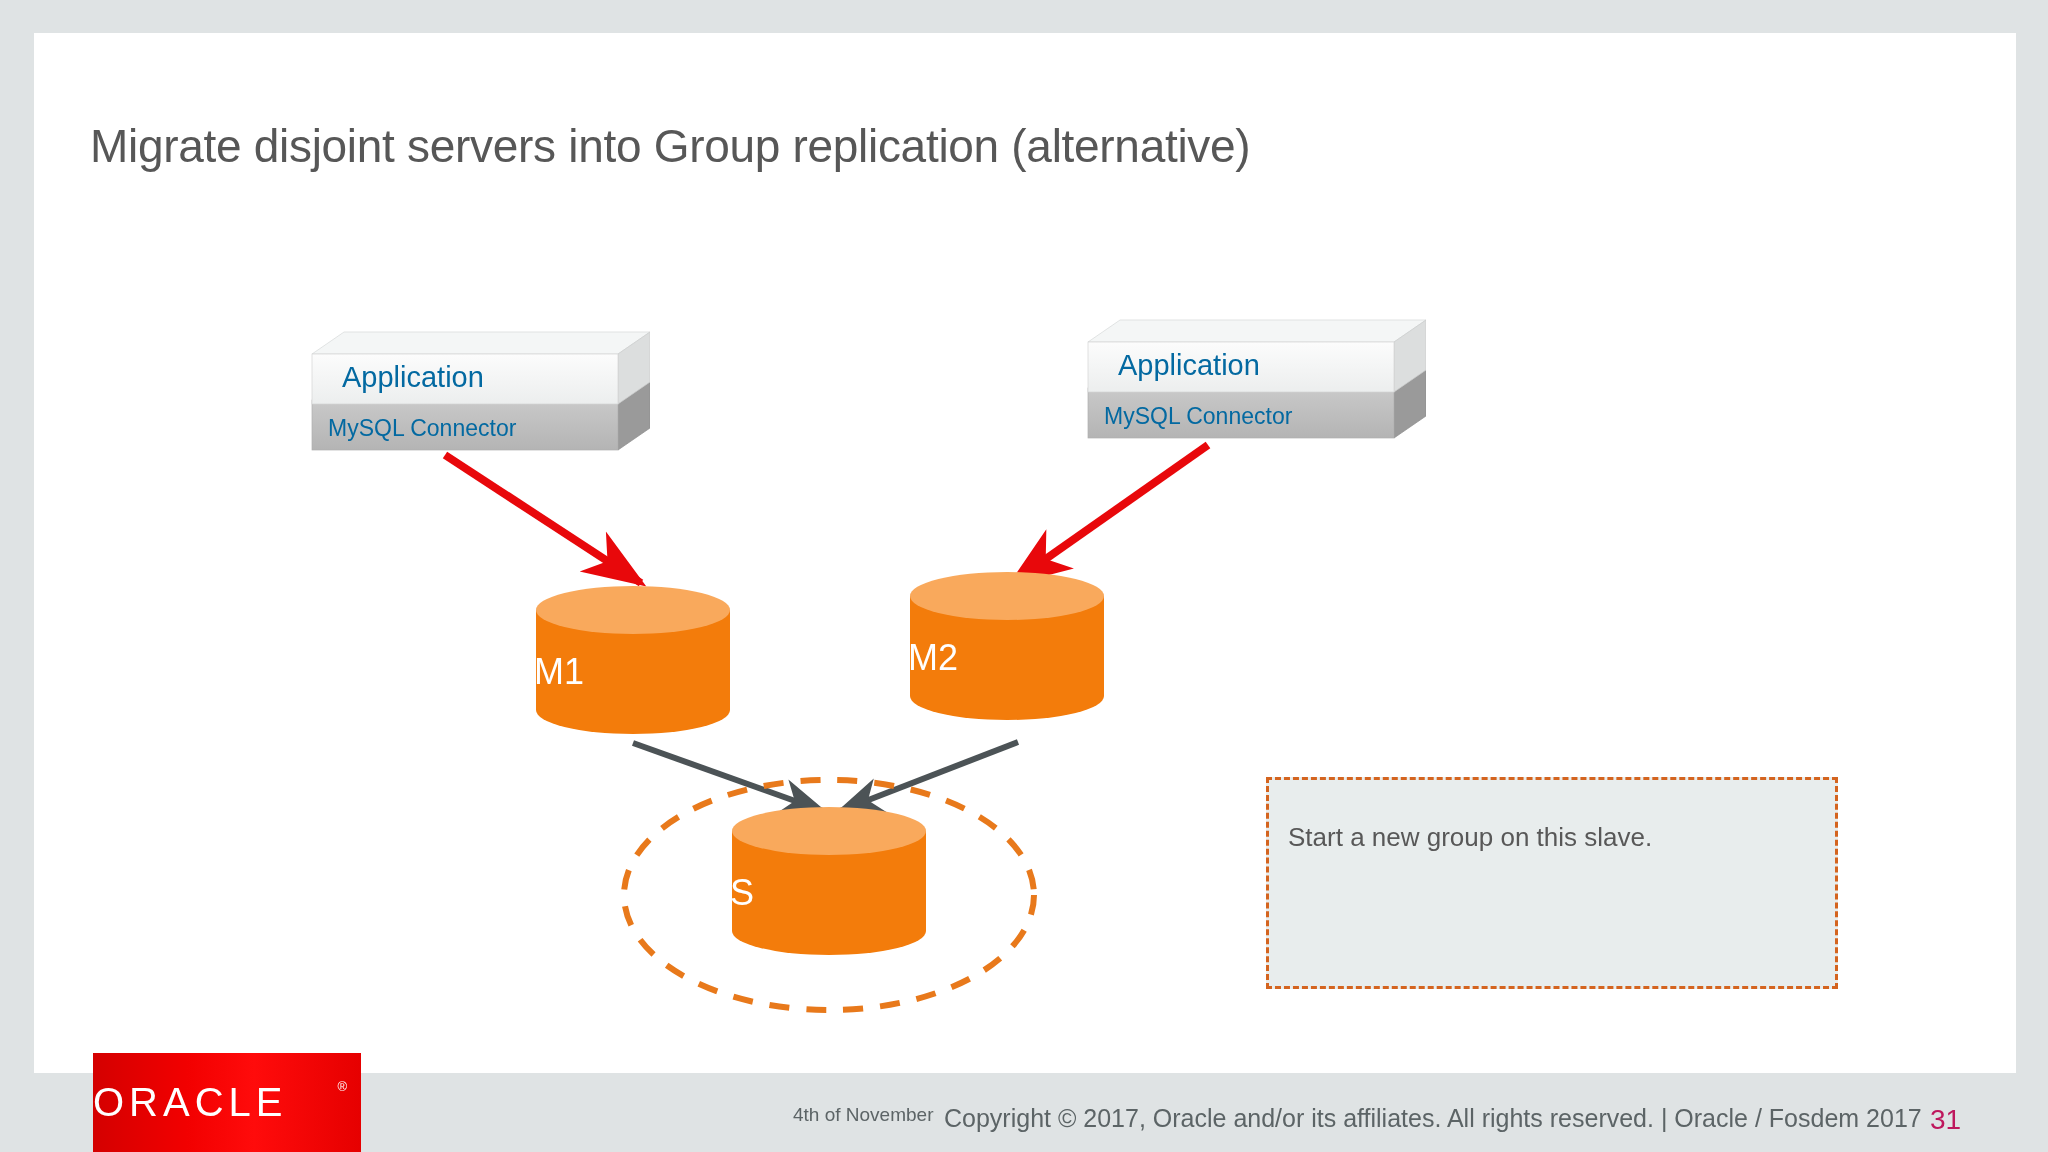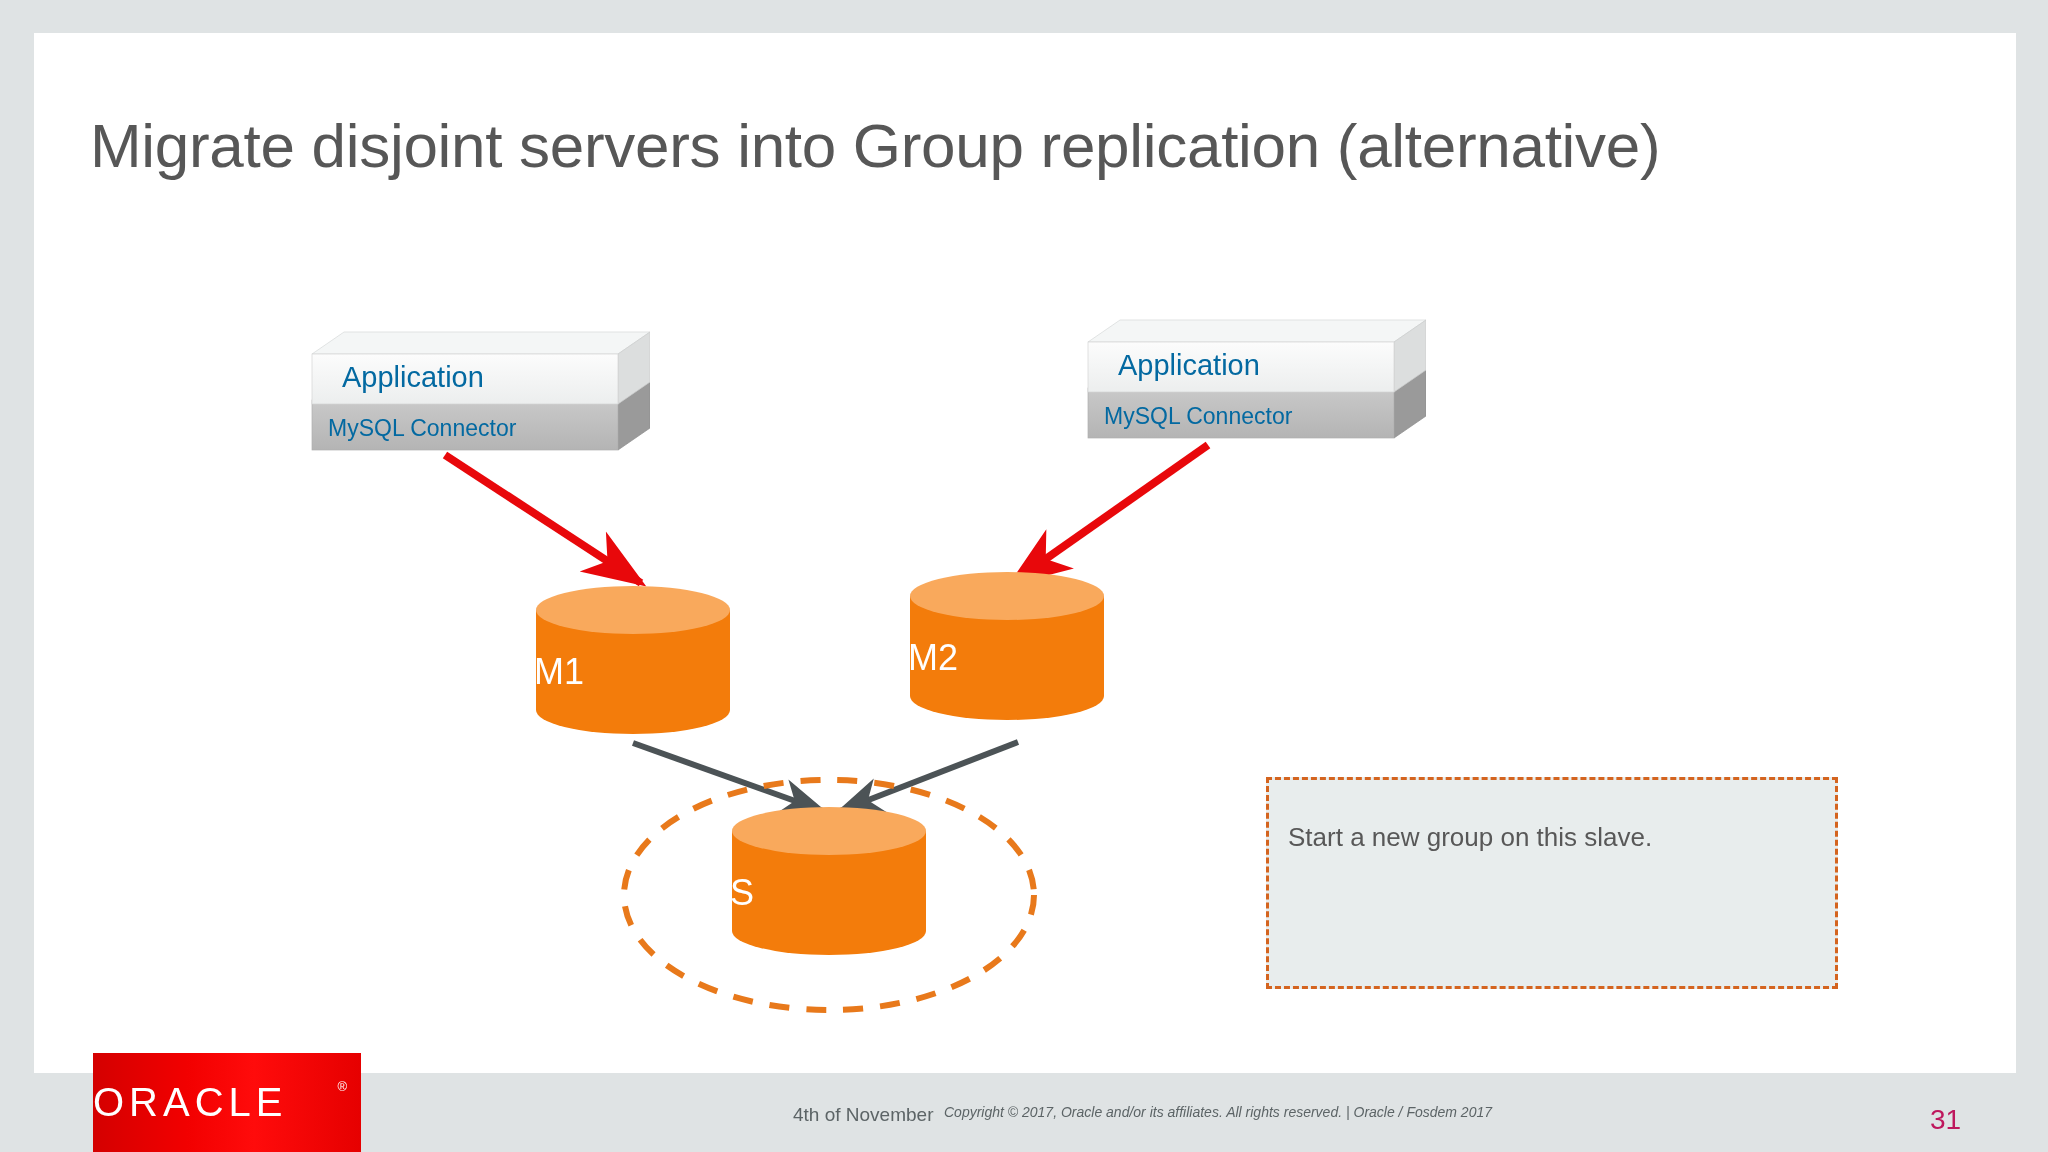--- a/index.html
+++ b/index.html
@@ -30,21 +30,21 @@
     height: 1040px;
     background: #ffffff;
   }
 
   
   .slide-title {
     position: absolute;
     left: 90px;
     top: 110px;
     width: 1870px;
-    font-size: 62px;
+    font-size: 46px;
     line-height: 72px;
     font-weight: 400;
     color: #575757;
     letter-spacing: -0.3px;
     white-space: nowrap;
     font-family: "Liberation Sans", sans-serif;
   }
 
   
   .appstack {
@@ -156,25 +156,24 @@
     top: 1104px;
     font-size: 19px;
     color: #5c6466;
     font-family: "Liberation Sans", sans-serif;
     white-space: nowrap;
   }
   .footer-copy {
     position: absolute;
     left: 944px;
     top: 1104px;
-    font-size: 14px;
+    font-size: 25px;
     color: #5c6466;
     font-family: "Liberation Sans", sans-serif;
     white-space: nowrap;
-    font-style: italic;
   }
   .footer-page {
     position: absolute;
     left: 1930px;
     top: 1104px;
     font-size: 28px;
     color: #be185d;
     font-family: "Liberation Sans", sans-serif;
     white-space: nowrap;
   }

